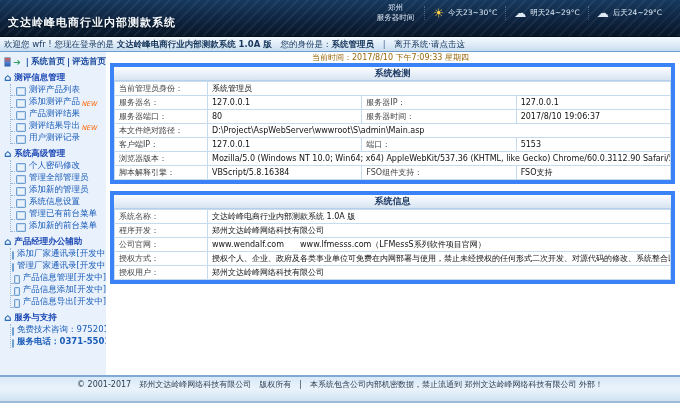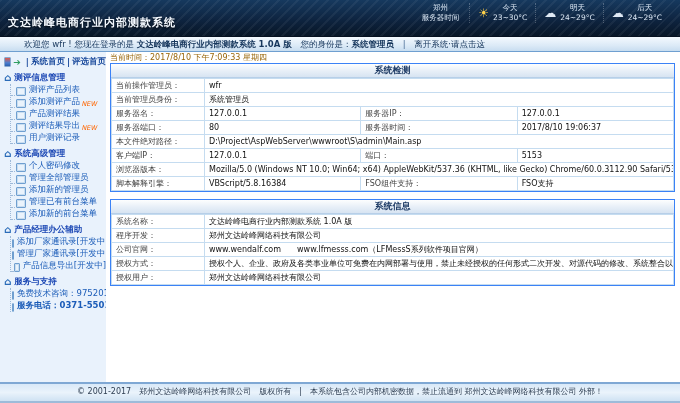--- a/index.html
+++ b/index.html
@@ -19,24 +19,24 @@
   .banner-title{
     position:absolute;left:8px;top:15px;color:#f4f9ff;font-size:11px;font-weight:bold;
     letter-spacing:1px;text-shadow:0 1px 2px rgba(0,0,0,.7);
   }
   .weather{position:absolute;right:10px;top:3px;display:flex;align-items:center;color:#dce8f5;font-size:7.5px;}
   .weather .city{display:flex;flex-direction:column;line-height:10px;margin-right:10px;text-align:center;}
   .wday{display:flex;align-items:center;padding:0 8px;border-left:1px dotted rgba(255,255,255,.25);}
   .wicon{font-size:12px;margin-right:4px;}
   .wicon.sun{color:#ffd24a;}
   .wicon.rain{color:#dfe9f4;}
-  .wtxt{display:flex;flex-direction:column;line-height:10px;align-items:center;}
+  .wtxt{display:flex;flex-direction:row;line-height:10px;}
   
   .welcome{
-    height:14px;line-height:14px;padding:0 24px;font-size:8.5px;color:#16365c;
+    height:14px;line-height:14px;padding:0 4px;font-size:8.5px;color:#16365c;
     background:linear-gradient(180deg,#f4f9fe 0%,#dceaf7 60%,#c8ddf0 100%);
     border-bottom:1px solid #6f9fd0;white-space:nowrap;
   }
   .welcome b{font-weight:bold;}
   .welcome .logout{color:#16365c;cursor:pointer;text-decoration:none;}
   .welcome .sep{margin:0 6px;color:#466a94;}
   
   .page{display:flex;height:337px;}
   .sidebar{
     width:106px;flex:0 0 106px;background:#e9f2fc;padding:3px 0 0 4px;
@@ -55,39 +55,39 @@
   .home-glyph{color:#2b6cb8;font-size:10px;margin-right:3px;line-height:10px;}
   .items{margin-left:6px;border-left:1px dotted #9cb8d8;}
   .item{display:flex;align-items:flex-end;height:12px;font-size:8.5px;white-space:nowrap;cursor:pointer;}
   .tree-dash{width:4px;border-top:1px dotted #9cb8d8;margin-right:1px;}
   .page-glyph{display:inline-block;width:8px;height:7px;background:#eaf3fc;border:1px solid #6f9fd0;border-radius:1px;margin-right:3px;box-shadow:inset 0 0 0 1px #c8ddf0;}
   .item a{color:#1b5cb8;text-decoration:none;}
   .item.bold a{font-weight:bold;}
   .badge{color:#ff6600;font-size:6.5px;font-weight:normal;font-style:italic;margin-left:2px;}
   .badge:empty{display:none;}
   
-  .timeline{height:11px;line-height:11px;text-align:left;font-size:8px;color:#99660a;padding-right:4px;}
-  .panel{border:1px solid #3b82f6;margin-bottom:7px;}
+  .timeline{height:11px;line-height:11px;text-align:center;font-size:8px;color:#99660a;padding-right:4px;}
+  .panel{border:4px solid #3b82f6;margin-bottom:7px;}
   .panel-hd{
     height:13px;line-height:13px;text-align:center;font-size:9px;font-weight:bold;color:#1f3c66;
     background:linear-gradient(180deg,#fdfefe 0%,#e9f0f8 50%,#d7e4f2 100%);
     border-bottom:1px solid #b7cfe8;
   }
   table.info{width:100%;border-collapse:collapse;table-layout:fixed;}
   table.info td{
     border:1px solid #c5dcf0;height:13px;padding:0 4px;font-size:8px;
     white-space:nowrap;overflow:hidden;
   }
   td.lbl{width:84px;color:#444;}
   td.lbl2{width:72px;color:#444;}
   td.val{color:#111;}
   td.val2w{width:150px;color:#111;}
   
   .footer{
-    position:absolute;left:0;right:0;bottom:0;height:21px;line-height:15px;
+    position:absolute;left:0;right:0;bottom:0;height:28px;line-height:15px;
     background:linear-gradient(180deg,#d9e9f8 0%,#eaf3fb 50%,#cfe2f3 100%);
     border-top:2px solid #7fa8d4;border-bottom:2px solid #9dbbd9;
     text-align:center;font-size:8px;color:#2e3e52;box-sizing:border-box;
   }
 </style>
 </head>
 <body>
 
 <div class="banner">
   <div class="banner-title">文达岭峰电商行业内部测款系统</div>
@@ -190,20 +190,25 @@
           <a>管理全部管理员</a>
         </div>
       <div class="item">
           <span class="tree-dash"></span>
           <span class="page-glyph"></span>
           <a>添加新的管理员</a>
         </div>
       <div class="item">
           <span class="tree-dash"></span>
           <span class="page-glyph"></span>
+          <a>系统信息设置</a>
+        </div>
+      <div class="item">
+          <span class="tree-dash"></span>
+          <span class="page-glyph"></span>
           <a>管理已有前台菜单</a>
         </div>
       <div class="item">
           <span class="tree-dash"></span>
           <span class="page-glyph"></span>
           <a>添加新的前台菜单</a>
         </div>
     </div>
 
     <div class="section-hd">
@@ -213,20 +218,30 @@
     <div class="items">
       <div class="item">
           <span class="tree-dash"></span>
           <span class="page-glyph"></span>
           <a>添加厂家通讯录[开发中]</a>
         </div>
       <div class="item">
           <span class="tree-dash"></span>
           <span class="page-glyph"></span>
           <a>管理厂家通讯录[开发中]</a>
+        </div>
+      <div class="item">
+          <span class="tree-dash"></span>
+          <span class="page-glyph"></span>
+          <a>产品信息管理[开发中]</a>
+        </div>
+      <div class="item">
+          <span class="tree-dash"></span>
+          <span class="page-glyph"></span>
+          <a>产品信息添加[开发中]</a>
         </div>
       <div class="item">
           <span class="tree-dash"></span>
           <span class="page-glyph"></span>
           <a>产品信息导出[开发中]</a>
         </div>
     </div>
 
     <div class="section-hd">
       <span class="home-glyph">⌂</span>
@@ -246,24 +261,20 @@
     </div>
   </div>
 
   <div class="main">
     <div class="timeline">当前时间：2017/8/10 下午7:09:33 星期四</div>
 
     <div class="panel">
       <div class="panel-hd">系统检测</div>
       <table class="info">
         <tbody>
-            <tr>
-          <td class="lbl">当前操作管理员：</td>
-          <td class="val" colspan="3">wfr</td>
-        </tr>
         <tr>
           <td class="lbl">当前管理员身份：</td>
           <td class="val" colspan="3">系统管理员</td>
         </tr>
         <tr>
           <td class="lbl">服务器名：</td>
           <td class="val val2w">127.0.0.1</td>
           <td class="lbl2">服务器IP：</td>
           <td class="val">127.0.0.1</td>
         </tr>

